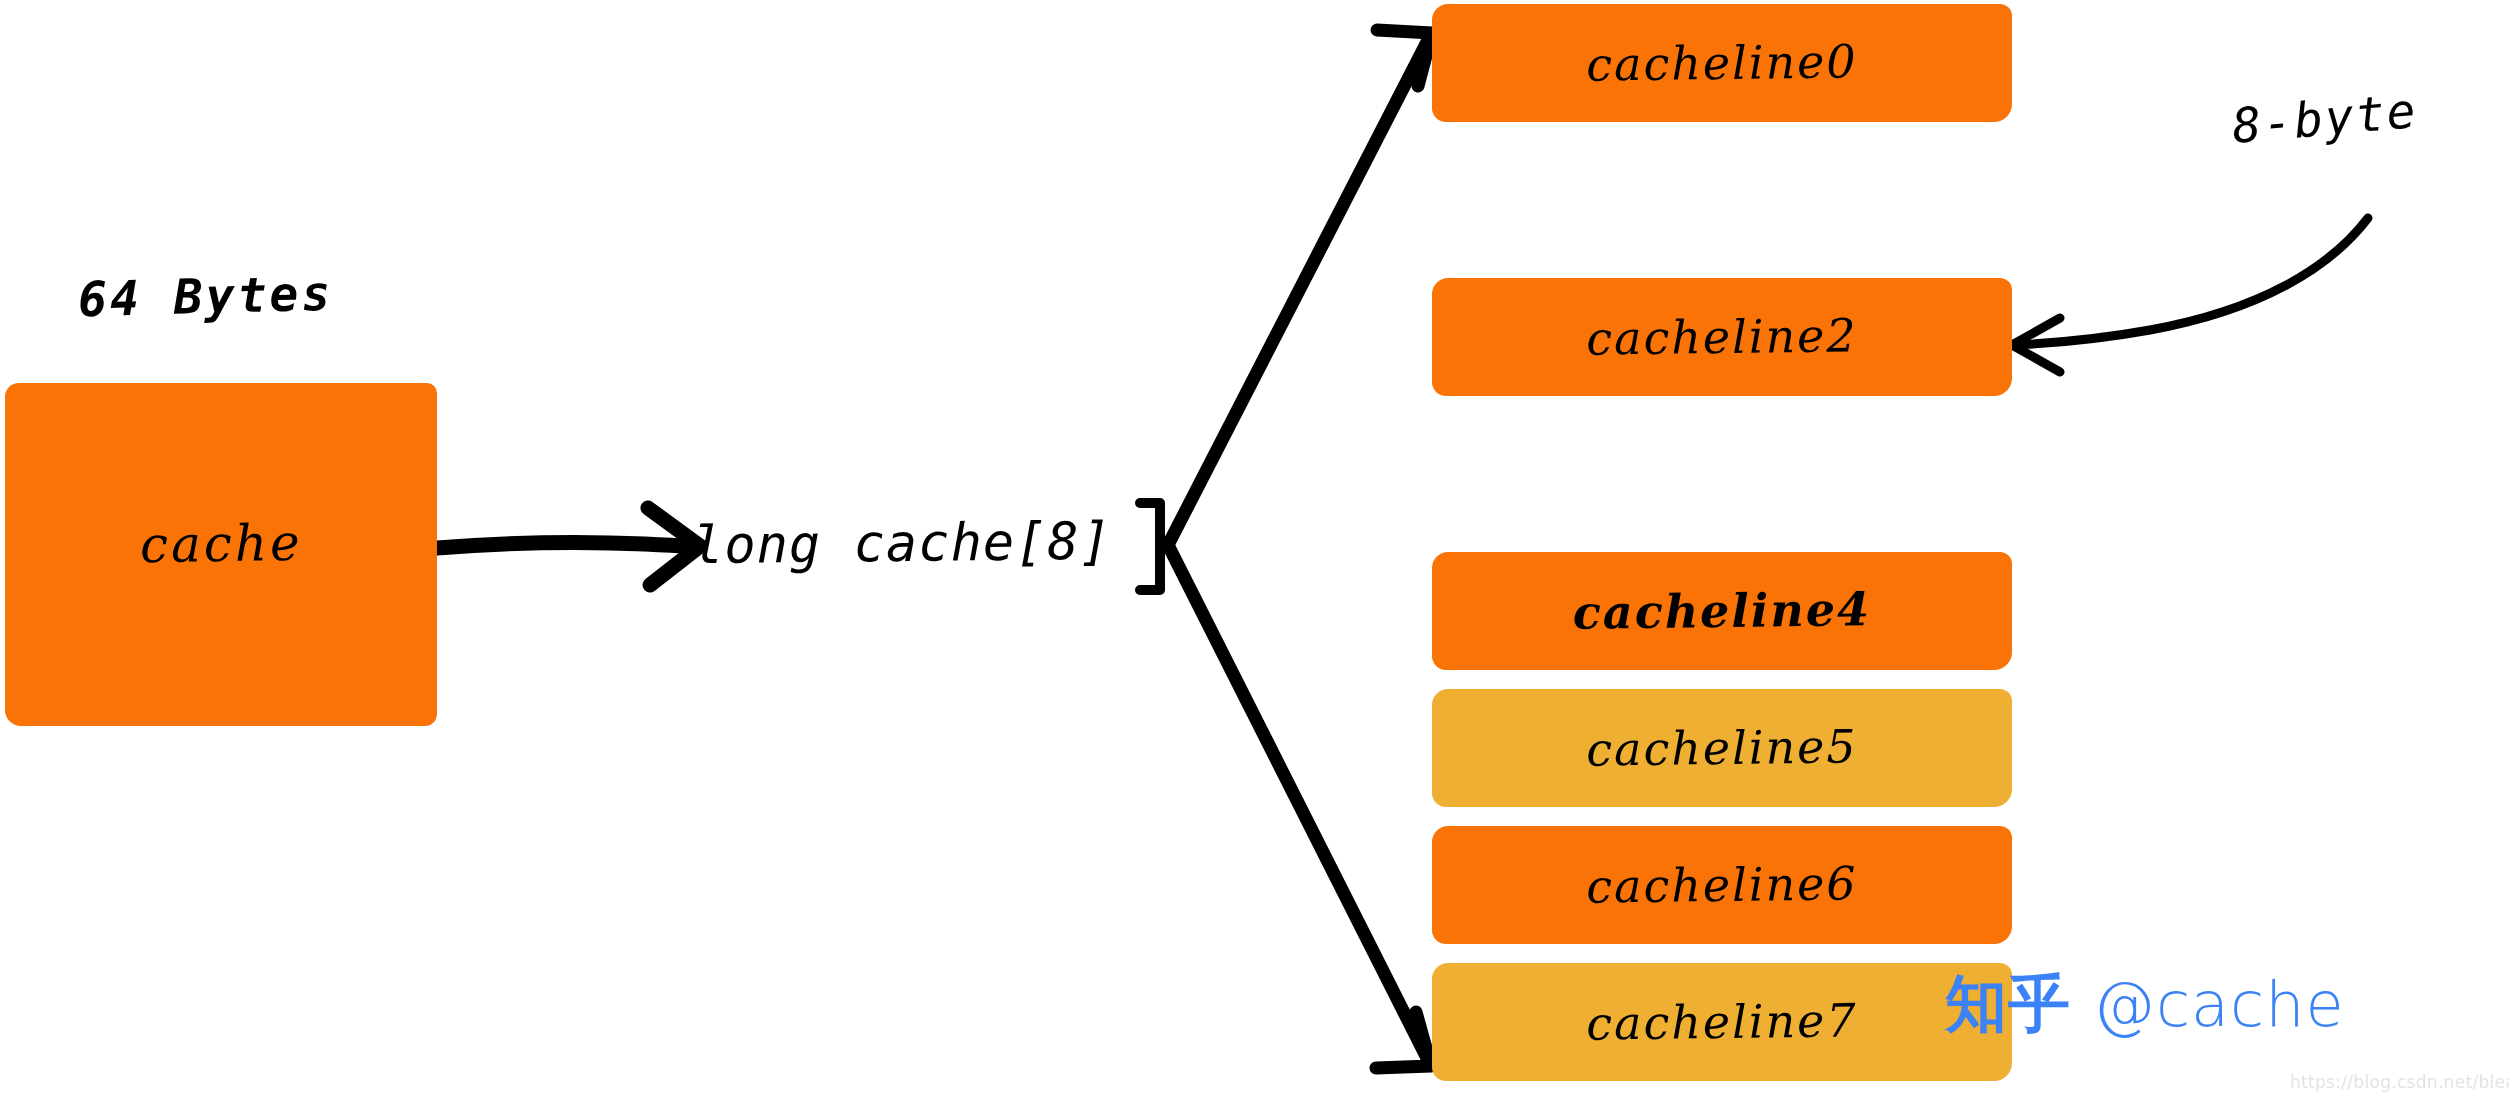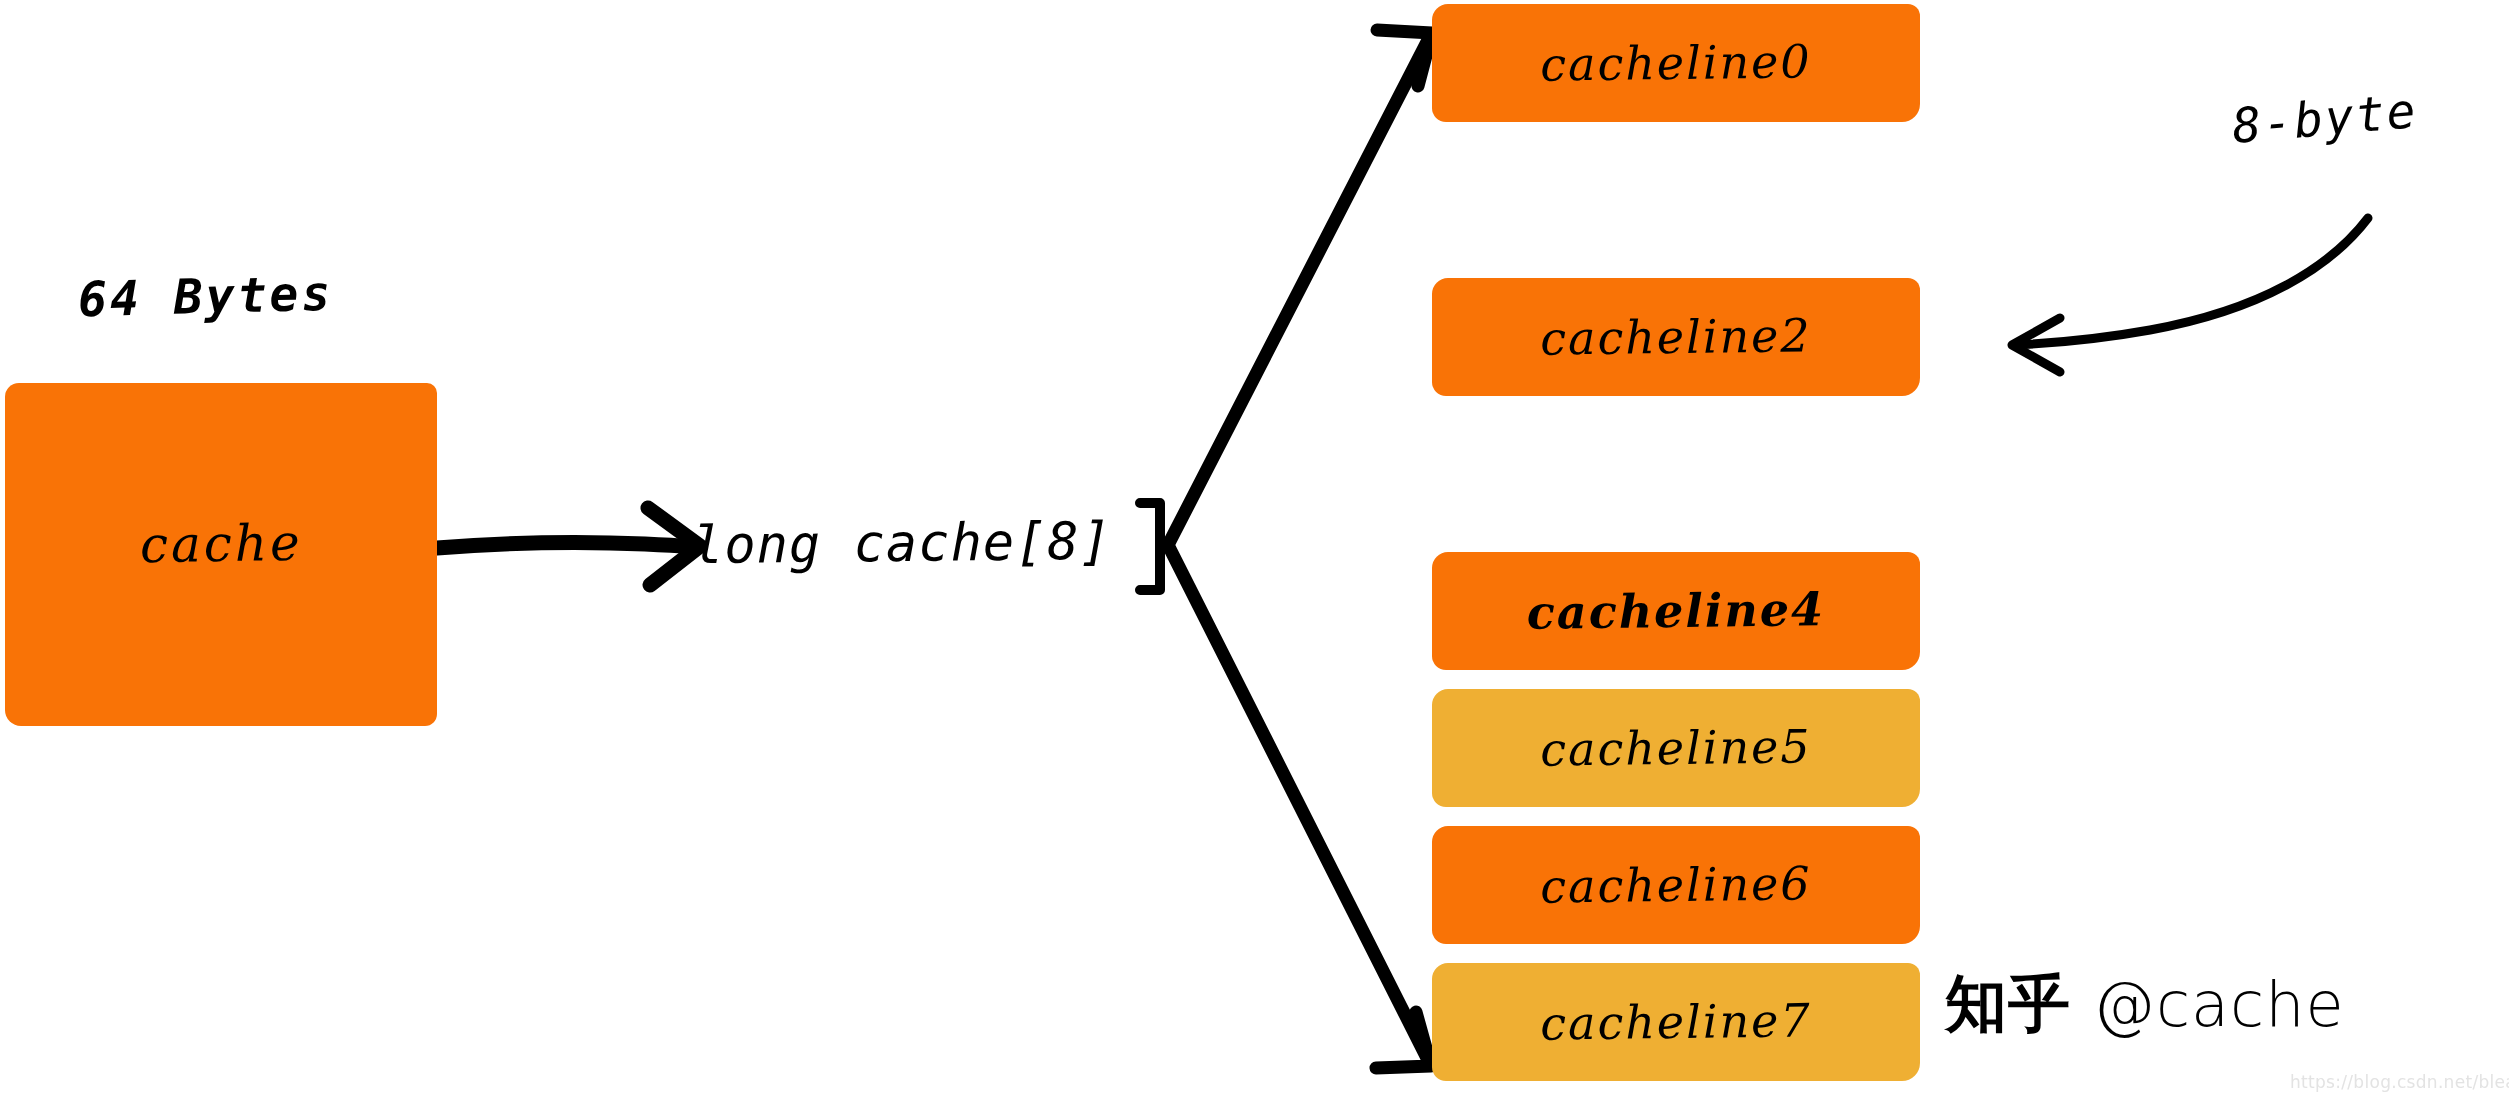--- a/index.html
+++ b/index.html
@@ -83,21 +83,21 @@
   #cacheline-stack {
     position: absolute;
     left: 1432px;
     top: 4px;
     width: 580px;
     height: 1092px;
   }
   .cacheline {
     position: absolute;
     left: 0;
-    width: 488px;
+    width: 580px;
     height: 118px;
   }
   .cacheline .bar {
     position: absolute;
     inset: 0;
     border-radius: 16px 12px 18px 14px;
   }
   .cacheline .cl-label {
     position: absolute;
     left: 0;
@@ -125,21 +125,21 @@
   }
 
   
   #watermark {
     position: absolute;
     left: 1945px;
     top: 962px;
     display: flex;
     align-items: center;
     gap: 22px;
-    color: #000000;
+    color: #3b82f6;
     font-family: "DejaVu Sans", sans-serif;
     font-size: 62px;
     font-weight: 400;
     letter-spacing: 1px;
     white-space: nowrap;
     pointer-events: none;
   }
   #watermark-zhihu { font-weight: 700; }
   #watermark-handle { font-weight: 300; }
   #watermark-url {

